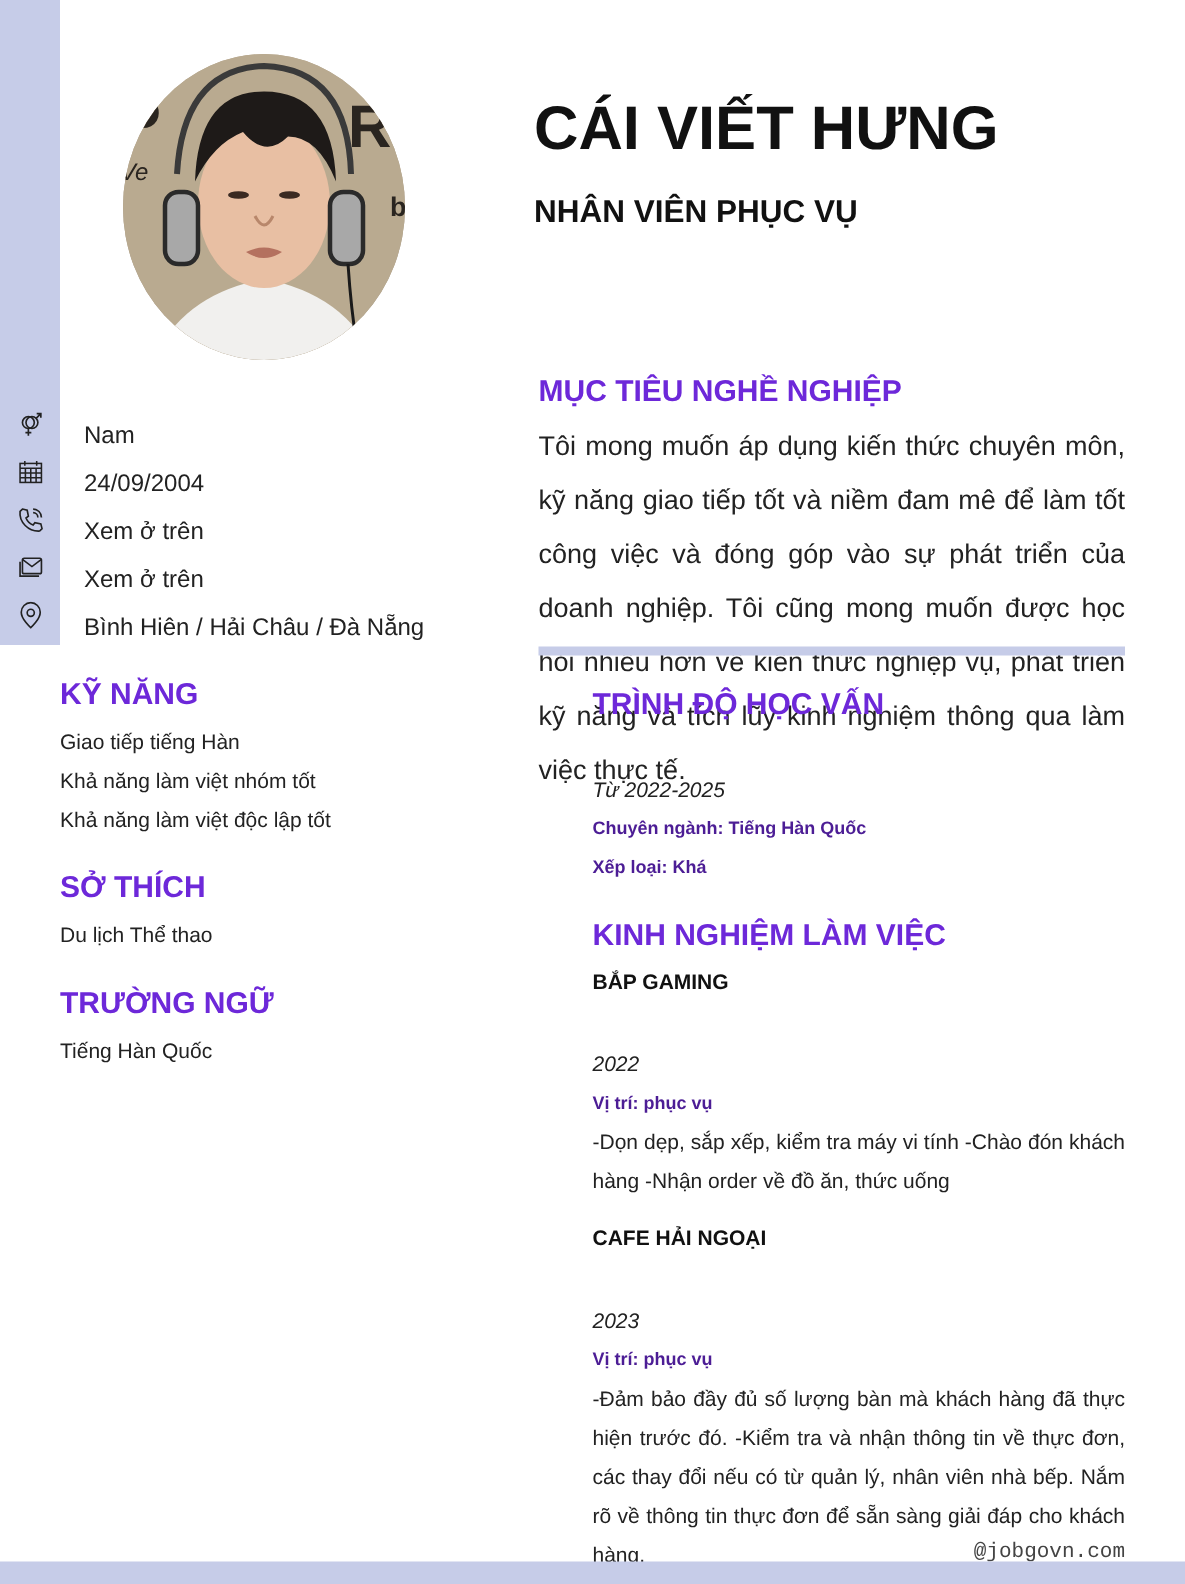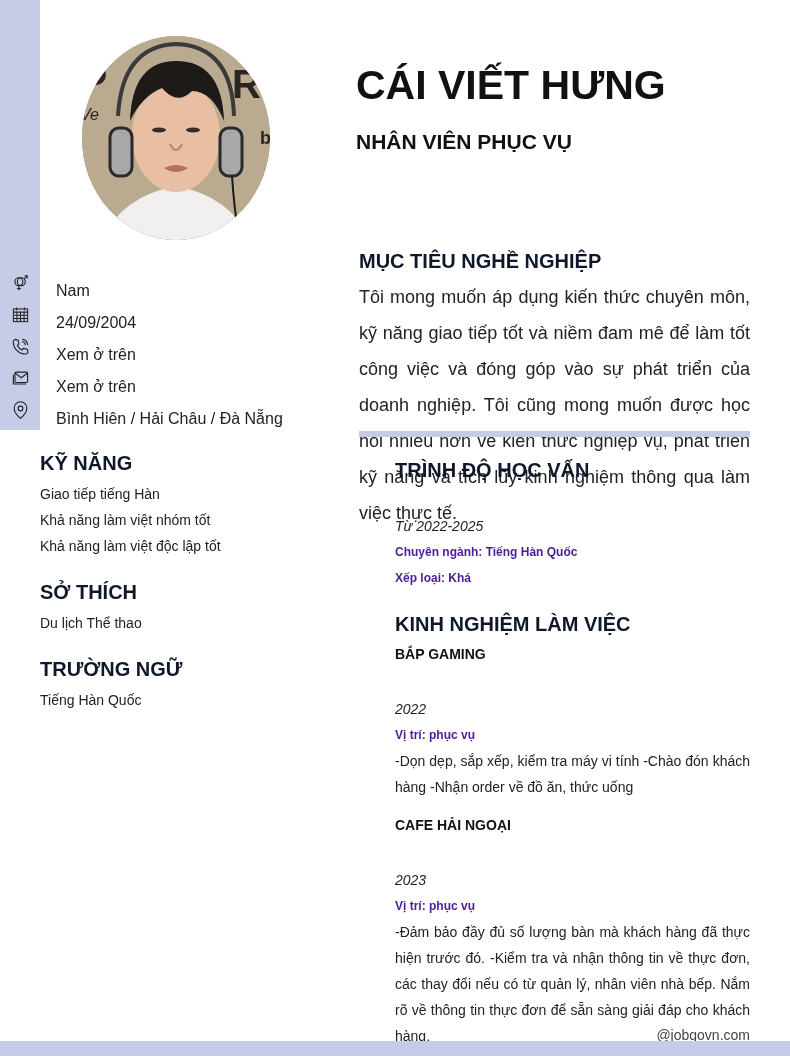--- a/index.html
+++ b/index.html
@@ -35,21 +35,21 @@
   .info-row {
     display: flex; align-items: center; height: 32px;
   }
   .info-row .ic {
     width: 40px; display: flex; justify-content: center; align-items: center;
   }
   .info-row .ic svg { width: 19px; height: 19px; }
   .info-row .txt { margin-left: 16px; font-size: 16px; color: #222; margin-top: 18px; }
 
   .section-h {
-    font-size: 20px; font-weight: 700; color: #0f172a; margin: 0;
+    font-size: 20px; font-weight: 700; color: #6d28d9; margin: 0;
   }
   .left-col { position: absolute; left: 40px; top: 452px; width: 290px; }
   .left-col .block { margin-bottom: 22px; }
   .left-col .item { font-size: 14px; color: #222; line-height: 26px; }
   .left-col .section-h { margin-bottom: 6px; }
 
   .objective { position: absolute; left: 359px; top: 250px; width: 391px; }
   .objective .section-h { margin-bottom: 6px; }
   .objective p {
     margin: 0; font-size: 18px; line-height: 36px; text-align: justify; color: #222;
@@ -61,21 +61,21 @@
   .right-col { position: absolute; left: 395px; top: 459px; width: 355px; }
   .right-col .section-h { margin-bottom: 7px; }
   .org { font-size: 14px; font-weight: 700; color: #111; line-height: 22px; }
   .period { font-size: 14px; font-style: italic; color: #222; line-height: 26px; margin-top: 31px; }
   .line { font-size: 12px; color: #4c1d95; line-height: 26px; font-weight: bold; }
   .desc { font-size: 14px; color: #222; line-height: 26px; text-align: justify; }
   .edu { margin-bottom: 22px; }
   .job { margin-bottom: 14px; }
 
   .watermark {
-    position: absolute; right: 40px; top: 1027px; font-family: Liberation Sans, sans-serif;
+    position: absolute; right: 40px; top: 1027px; font-family: Liberation Mono, monospace;
     font-size: 14px; color: #444;
   }
 </style>
 </head>
 <body>
 
 <div class="side-strip"></div>
 
 <div class="avatar">
   <svg viewBox="0 0 188 204">

